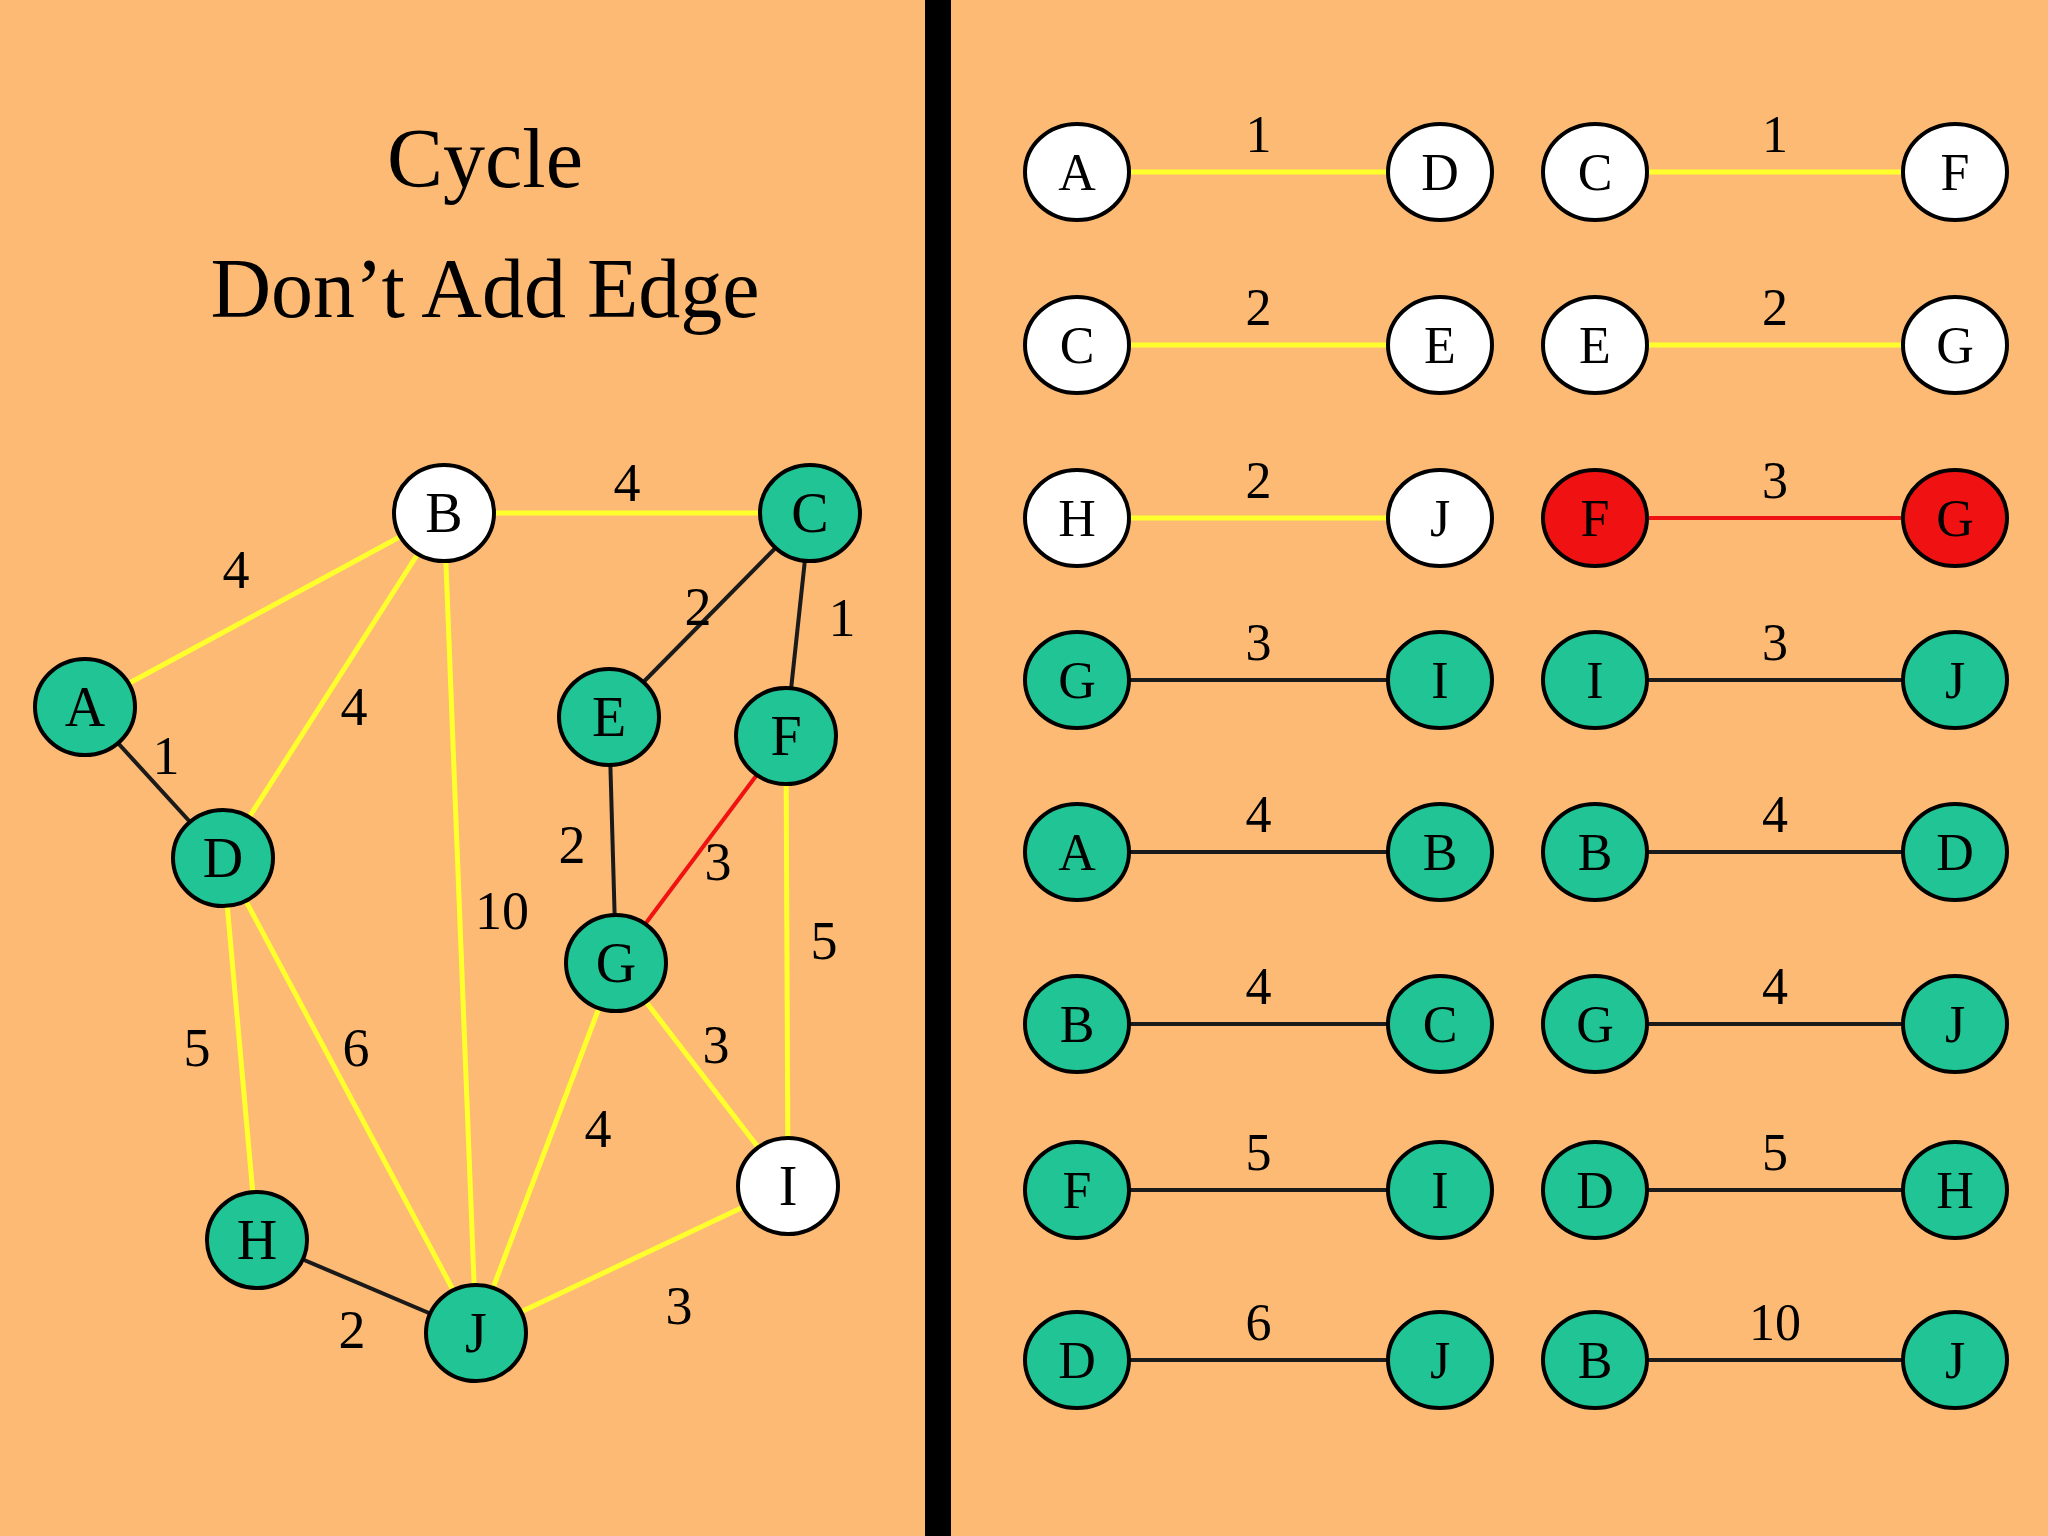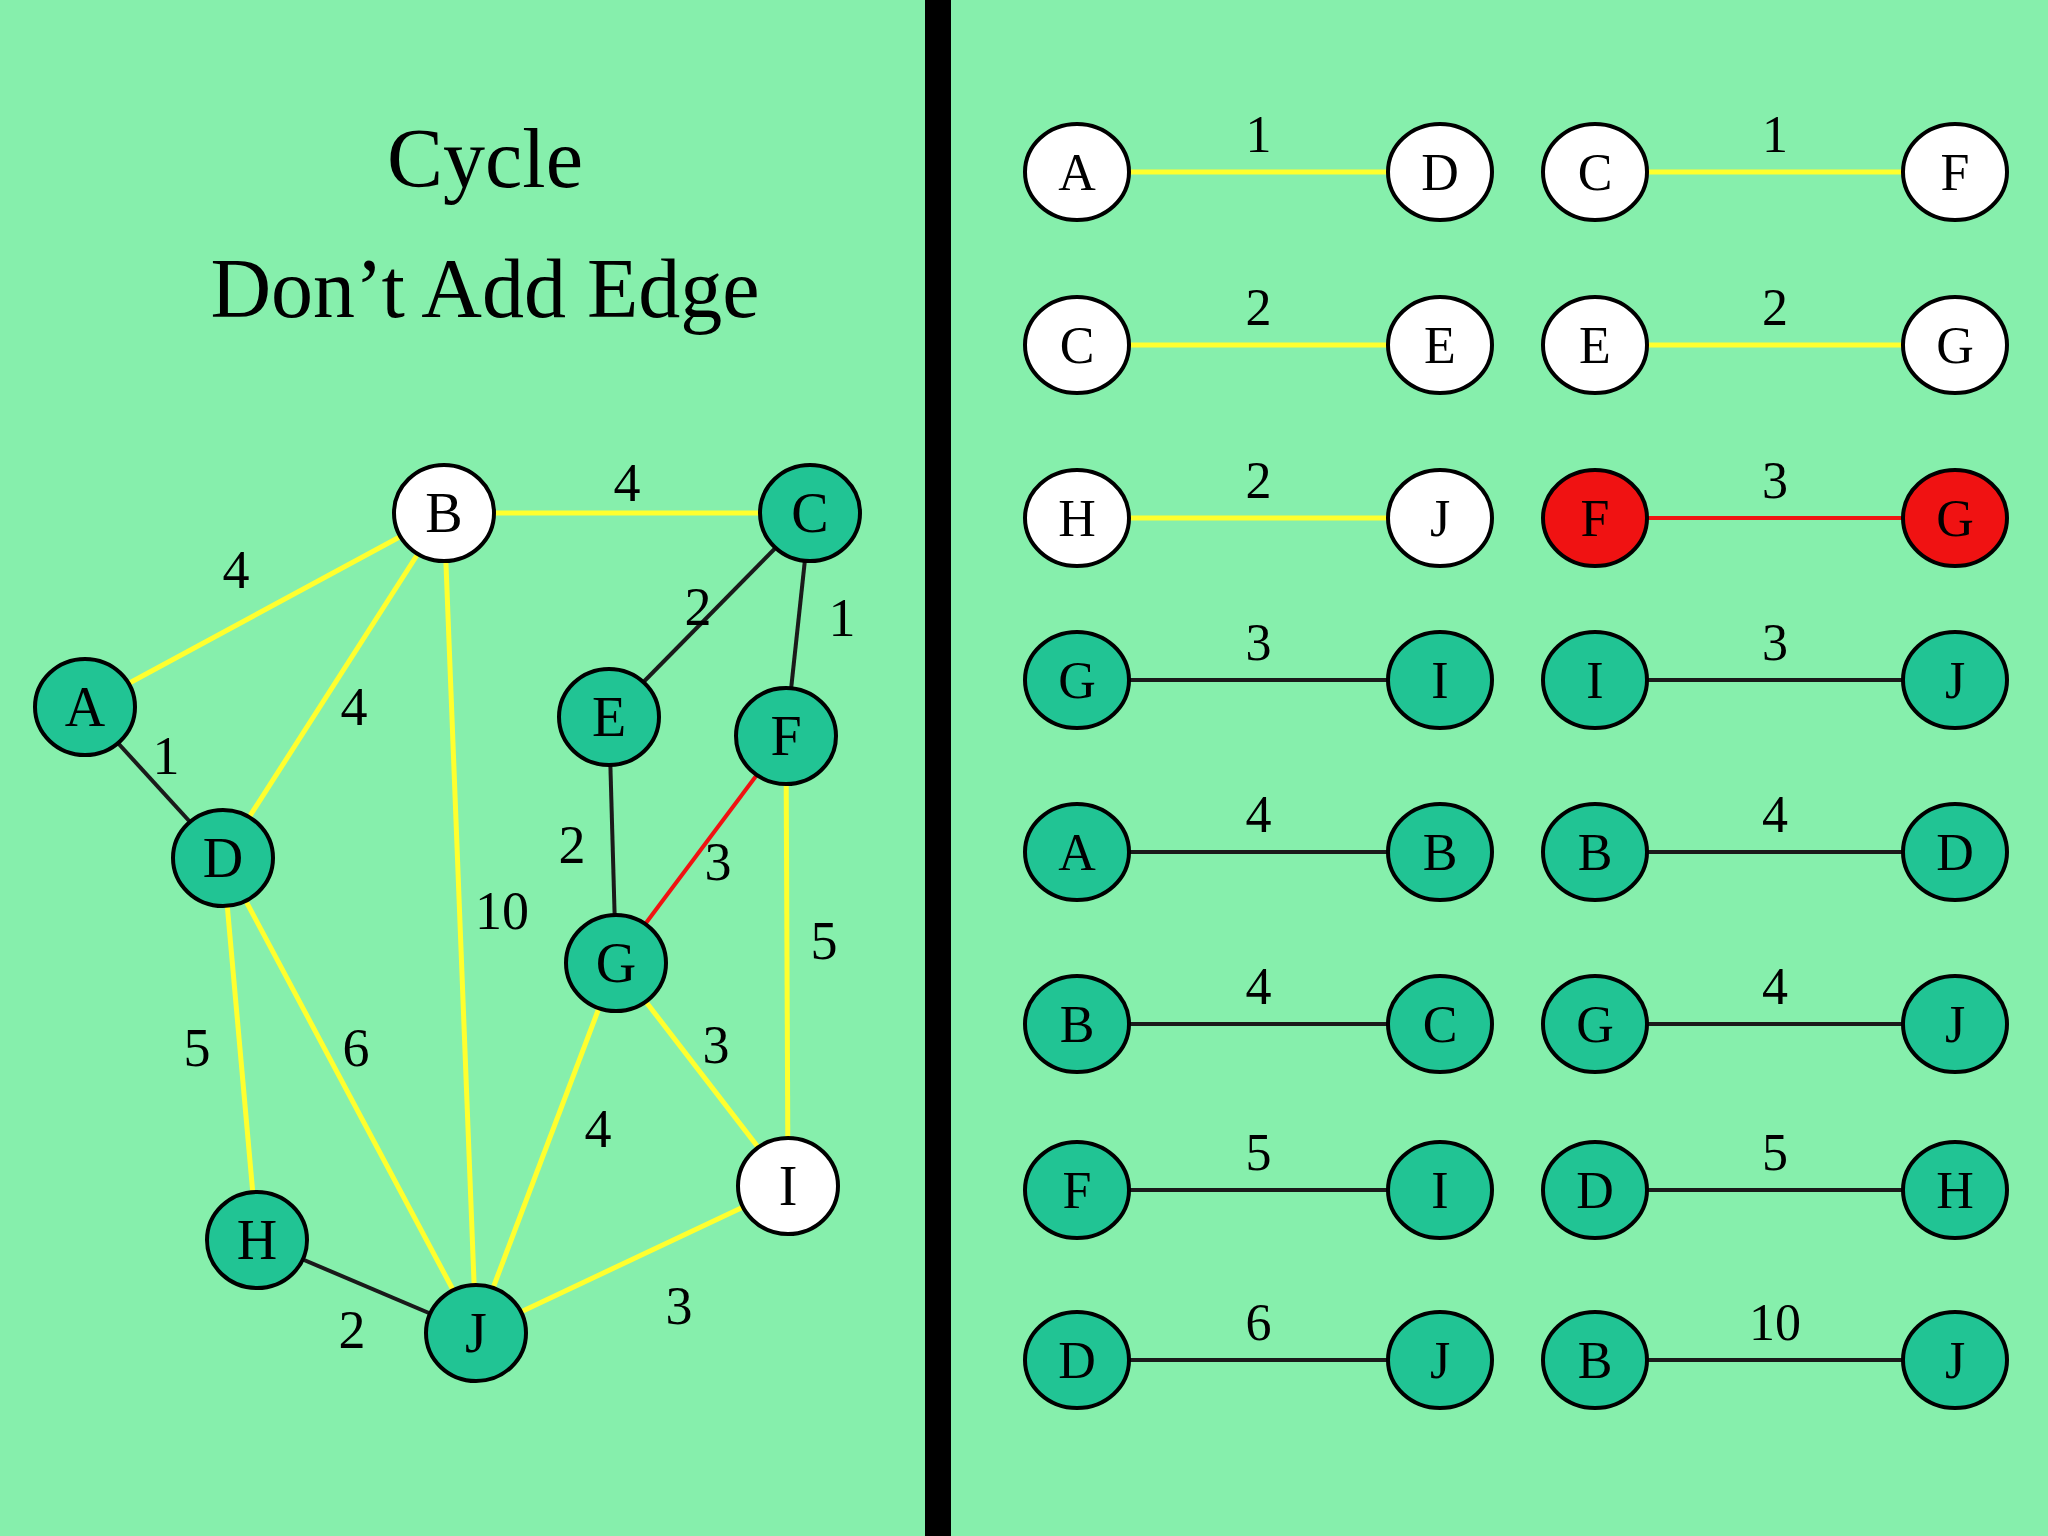--- a/index.html
+++ b/index.html
@@ -4,21 +4,21 @@
 <style>
   html, body {
     margin: 0;
     padding: 0;
     background: #ffffff;
   }
   .canvas-wrap {
     width: 2048px;
     height: 1536px;
     position: relative;
-    background: #86efac;
+    background: #fdba74;
     overflow: hidden;
   }
   svg {
     display: block;
     width: 2048px;
     height: 1536px;
     font-family: "Liberation Serif", "DejaVu Serif", serif;
   }
   text {
     fill: #000000;

